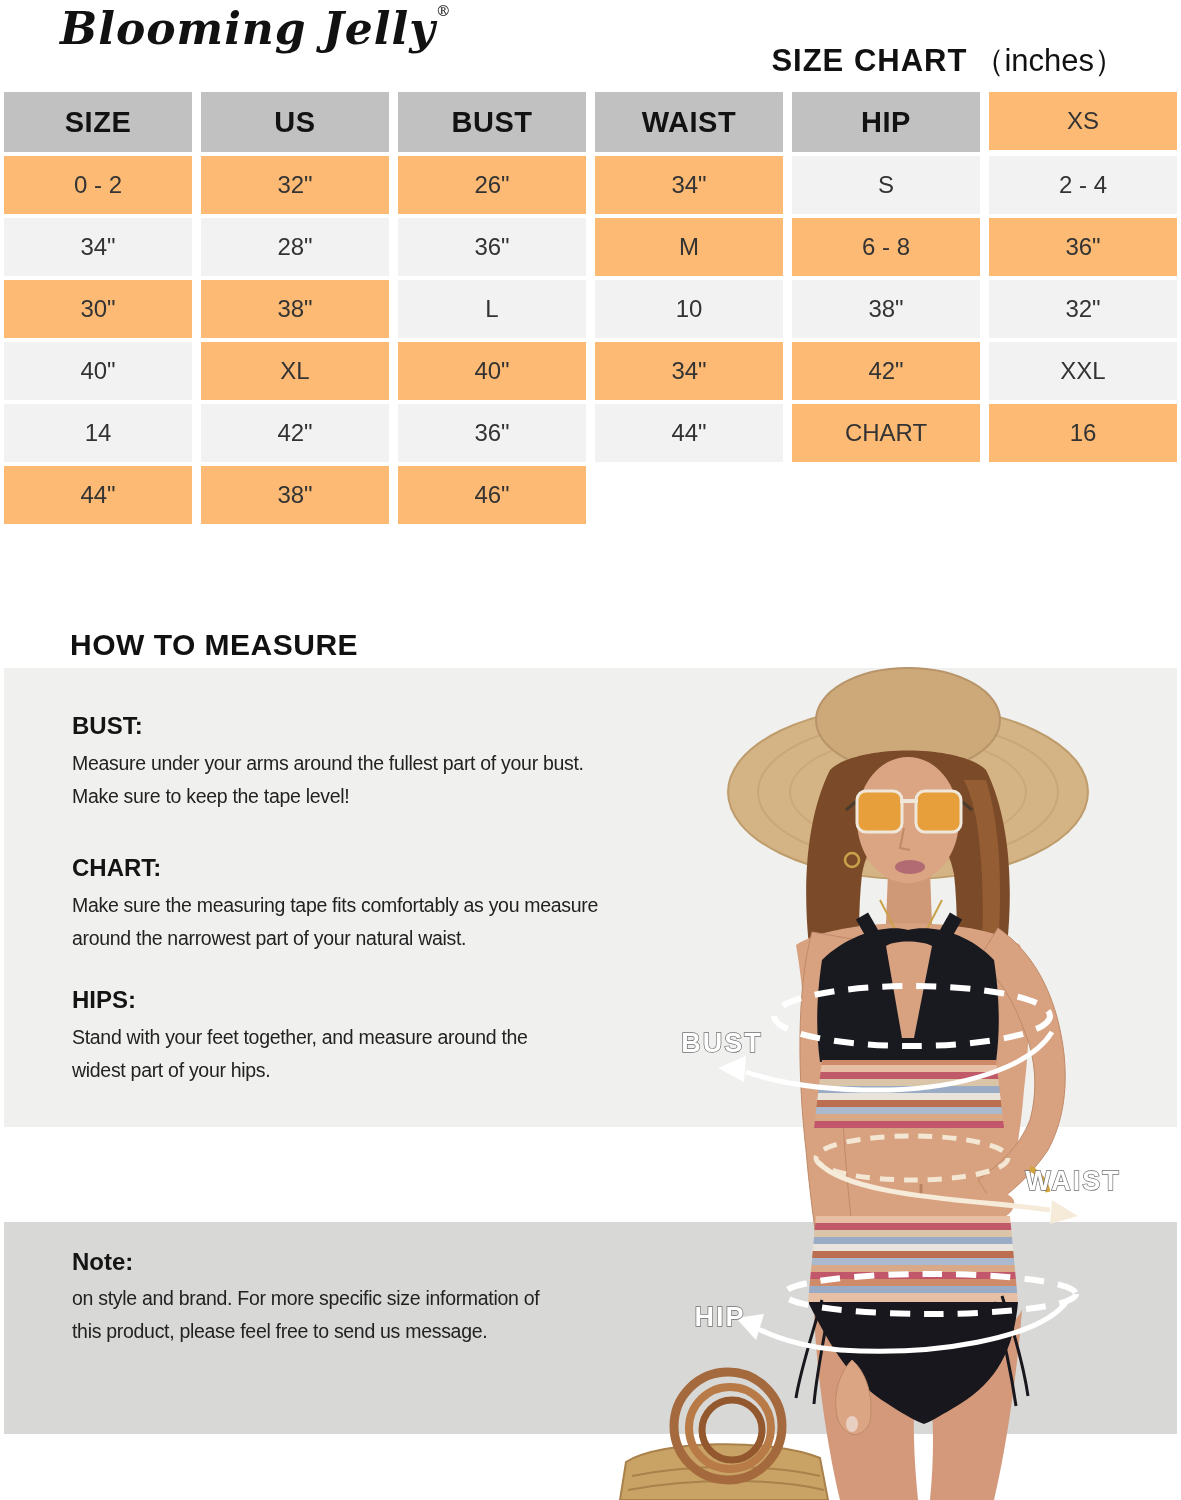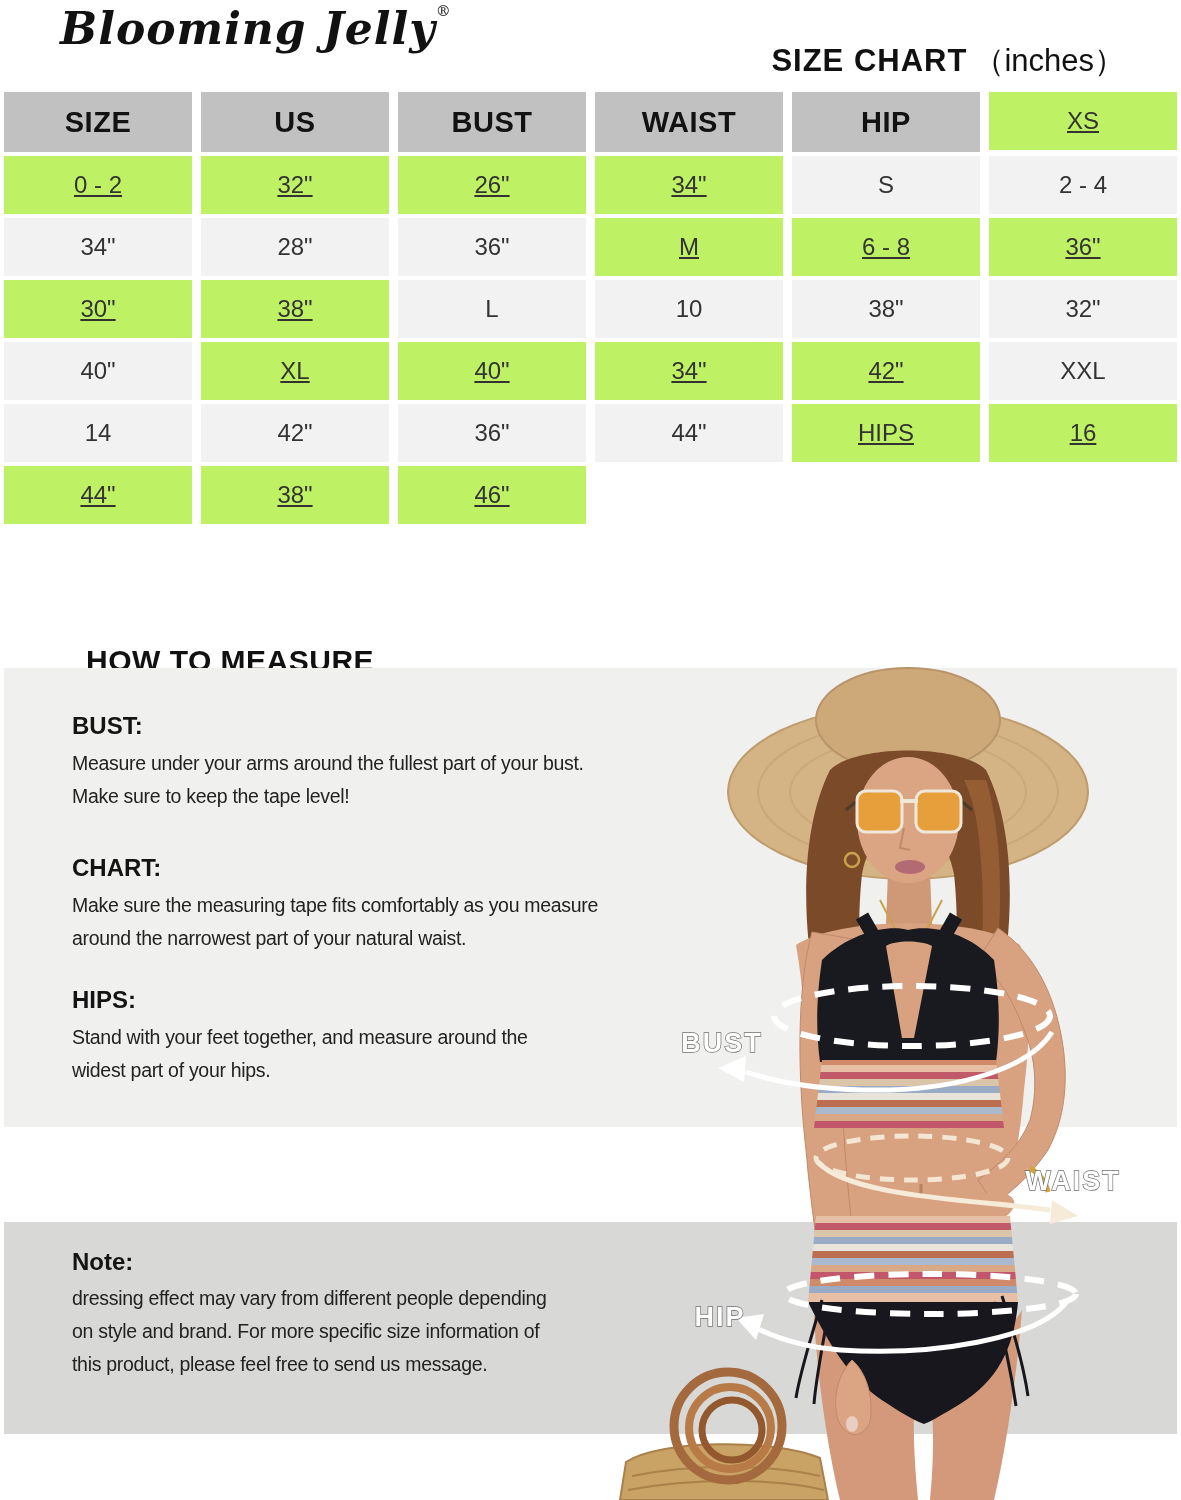--- a/index.html
+++ b/index.html
@@ -20,25 +20,25 @@
   
   .size-table{
     position:absolute;left:4px;right:4px;top:92px;
     display:grid;grid-template-columns:repeat(6,1fr);column-gap:9px;row-gap:4px;
   }
   .size-table .hcell{
     background:#c1c1c1;height:60px;line-height:60px;text-align:center;
     font-weight:700;font-size:29px;letter-spacing:.5px;color:#121212;
   }
   .size-table .cell{height:58px;line-height:58px;text-align:center;font-size:24px;color:#333;}
-  .size-table .dark{background:#bef264;text-decoration:underline;}
+  .size-table .dark{background:#fdba74;}
   .size-table .light{background:#f2f2f2;}
   
   .measure-heading{
-    position:absolute;left:70px;top:628px;margin:16px;
+    position:absolute;left:70px;top:628px;margin:0;
     font-size:30px;font-weight:700;letter-spacing:.5px;color:#111;
   }
   .measure-panel{position:absolute;left:4px;right:4px;top:668px;height:459px;background:#f0f0ef;}
   .m-block{position:absolute;left:68px;}
   .m-block.b0{top:44px;}
   .m-block.b1{top:186px;}
   .m-block.b2{top:318px;}
   .m-block h3{margin:0 0 7px 0;font-size:24px;font-weight:700;color:#141414;}
   .m-line{font-size:19.5px;line-height:32.5px;letter-spacing:-.3px;color:#222;white-space:nowrap;}
   
@@ -98,21 +98,21 @@
   <div class="cell dark">40"</div>
   <div class="cell dark">34"</div>
   <div class="cell dark">42"</div>
 
   <div class="cell light">XXL</div>
   <div class="cell light">14</div>
   <div class="cell light">42"</div>
   <div class="cell light">36"</div>
   <div class="cell light">44"</div>
 
-  <div class="cell dark">HIPS</div>
+  <div class="cell dark">CHART</div>
   <div class="cell dark">16</div>
   <div class="cell dark">44"</div>
   <div class="cell dark">38"</div>
   <div class="cell dark">46"</div>
 </div>
 
 <h2 class="measure-heading">HOW TO MEASURE</h2>
 
 <section class="measure-panel">
   <div class="m-block b0">
@@ -128,21 +128,20 @@
   <div class="m-block b2">
     <h3>HIPS:</h3>
     <div class="m-line">Stand with your feet together, and measure around the</div>
     <div class="m-line">widest part of your hips.</div>
   </div>
 </section>
 
 <section class="note-panel">
   <div class="note-inner">
     <h3>Note:</h3>
-    <div class="n-line">dressing effect may vary from different people depending</div>
     <div class="n-line">on style and brand. For more specific size information of</div>
     <div class="n-line">this product, please feel free to send us message.</div>
   </div>
 </section>
 
 <div class="figure">
 <svg width="581" height="840" viewBox="0 0 581 840" xmlns="http://www.w3.org/2000/svg">
   <defs>
     <clipPath id="band1clip">
           <polygon points="222,400 396,400 404,468 214,468"></polygon>

